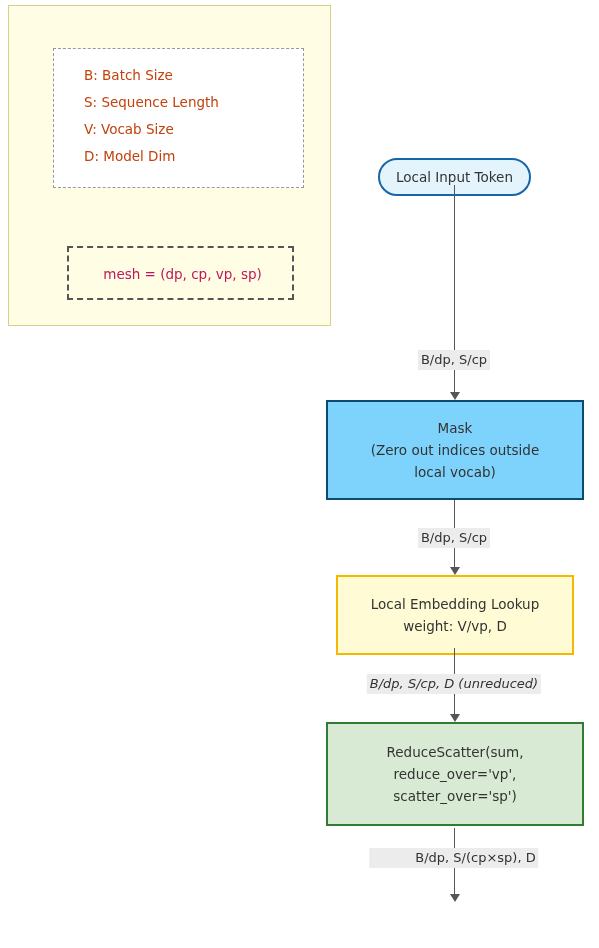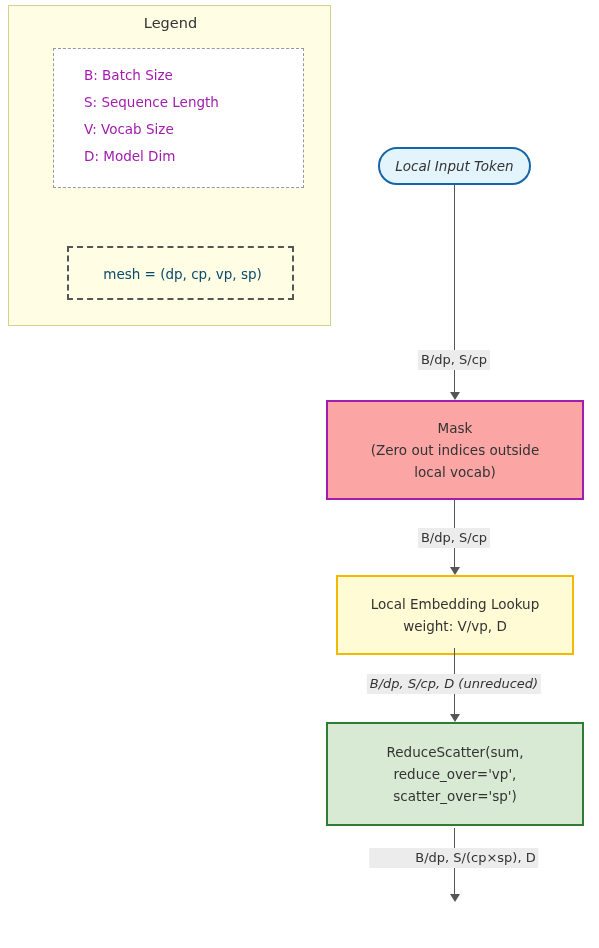--- a/index.html
+++ b/index.html
@@ -44,73 +44,72 @@
     height: 140px;
     background: #ffffff;
     border: 1.4px dashed #999999;
     box-sizing: border-box;
   }
   .legend-item {
     position: absolute;
     left: 30px;
     font-size: 13.5px;
     line-height: 13.5px;
-    color: #a21caf;
+    color: #c2410c;
     white-space: nowrap;
   }
   #legend-mesh-box {
     position: absolute;
     left: 58px;
     top: 240px;
     width: 227px;
     height: 54px;
     background: rgba(255,253,228,0.55);
     border: 2px dashed #555555;
     box-sizing: border-box;
   }
   #legend-mesh-text {
     position: absolute;
     left: 0;
     top: 18px;
     width: 227px;
     text-align: center;
     font-size: 13.5px;
-    color: #0c4a6e;
+    color: #be185d;
   }
 
   
   .node {
     position: absolute;
     box-sizing: border-box;
     display: flex;
     align-items: center;
     justify-content: center;
     text-align: center;
     font-size: 13.5px;
     line-height: 22px;
     color: #333333;
     white-space: pre-line;
   }
   #node-input {
     left: 378px;
-    top: 147px;
+    top: 158px;
     width: 153px;
     height: 38px;
     background: #e3f4fd;
     border: 2px solid #1565a8;
     border-radius: 19px;
-    font-style: italic;
   }
   #node-mask {
     left: 326px;
     top: 400px;
     width: 258px;
     height: 100px;
-    background: #fca5a5;
-    border: 2px solid #a21caf;
+    background: #7dd3fc;
+    border: 2px solid #0c4a6e;
   }
   #node-embed {
     left: 336px;
     top: 575px;
     width: 238px;
     height: 80px;
     background: #fffbd5;
     border: 2px solid #f5b800;
   }
   #node-reducescatter {
@@ -146,21 +145,20 @@
     padding: 1px 3px;
     white-space: nowrap;
     transform: translateX(-50%);
     text-align: right;
   }
 </style>
 </head>
 <body>
 
 <div id="legend-box">
-  <div id="legend-title">Legend</div>
 
   <div id="legend-defs-box">
     <div class="legend-item" style="top:20px">B: Batch Size</div>
     <div class="legend-item" style="top:47px">S: Sequence Length</div>
     <div class="legend-item" style="top:74px">V: Vocab Size</div>
     <div class="legend-item" style="top:101px">D: Model Dim</div>
   </div>
 
   <div id="legend-mesh-box">
     <div id="legend-mesh-text">mesh = (dp, cp, vp, sp)</div>

